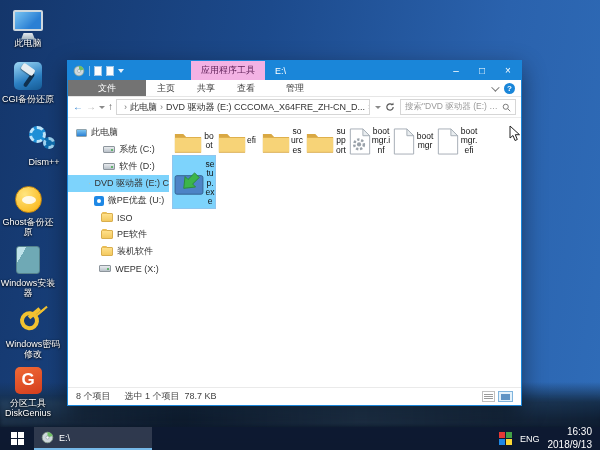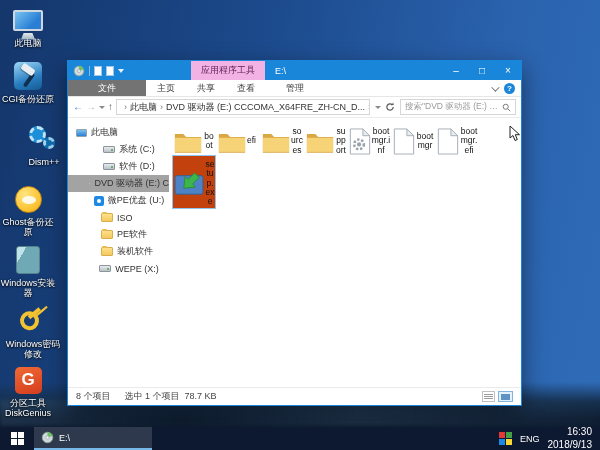--- a/index.html
+++ b/index.html
@@ -68,34 +68,34 @@
   .addrbox { flex:1; height:16px; border:1px solid #d6d6d6; display:flex; align-items:center; gap:3px; padding:0 4px; color:#333; white-space:nowrap; overflow:hidden; }
   .crumb-sep { color:#777; }
   .addr-tools { display:flex; align-items:center; gap:4px; padding:0 2px; }
   .searchbox { width:116px; height:16px; border:1px solid #d6d6d6; display:flex; align-items:center; padding:0 4px; color:#9a9a9a; white-space:nowrap; overflow:hidden; }
   .searchbox .txt { flex:1; overflow:hidden; text-overflow:ellipsis; font-size:8.5px; }
 
   .content { flex:1; display:flex; overflow:hidden; }
   .sidebar { width:101px; flex:0 0 auto; padding-top:6px; font-size:9px; color:#333; overflow:hidden; }
   .side-item { height:17px; display:flex; align-items:center; gap:4px; white-space:nowrap; overflow:hidden; }
   .side-item.lvl0 { padding-left:8px; } .side-item.lvl1 { padding-left:21px;justify-content:center; } .side-item.lvl2 { padding-left:33px; }
-  .side-item.sel { background:#a3a3a3; }
+  .side-item.sel { background:#7dd3fc; }
   .mini-mon { width:11px; height:8px; background:linear-gradient(#7cc3ef,#2a7fd4); border:1px solid #90a4ae; border-radius:1px; }
   .mini-drive { width:12px; height:7px; background:linear-gradient(#e8ebee,#b9c1c9); border:1px solid #8d959c; border-radius:1px; position:relative; }
   .mini-drive::after { content:""; position:absolute; right:1px; top:2px; width:2px; height:2px; border-radius:50%; background:#3faa4b; }
   .mini-folder { width:12px; height:9px; background:linear-gradient(#ffe08a,#f3c95f); border:1px solid #d9ae4e; border-radius:1px; position:relative; }
   .mini-folder::before { content:""; position:absolute; left:0; top:-2px; width:5px; height:2px; background:#e9bd55; border-radius:1px 1px 0 0; }
   .mini-usb { width:10px; height:10px; border-radius:2px; background:#1e88e5; position:relative; }
   .mini-usb::after { content:""; position:absolute; left:3px; top:3px; width:4px; height:4px; border-radius:50%; background:#fff; }
 
   .files { flex:1; padding:5px 1px 0 3px; display:flex; flex-wrap:wrap; align-content:flex-start; }
   .file-item { width:42px; margin:0 1px; display:flex; flex-direction:row; align-items:center; position:relative; padding:2px 0 1px; }
   .file-item .fi-glyph { height:30px; display:flex; align-items:flex-end; justify-content:center; }
   .file-item .fi-name { margin-top:2px; font-size:8.5px; line-height:1.1; color:#111; text-align:center; word-break:break-all; }
-  .file-item.sel { background:#c2410c; outline:1px solid #8fc6ef; }
+  .file-item.sel { background:#7dd3fc; outline:1px solid #8fc6ef; }
 
   .statusbar { height:18px; flex:0 0 auto; border-top:1px solid #eaeaea; display:flex; align-items:center; font-size:9px; color:#444; padding:0 8px; gap:14px; }
   .status-right { margin-left:auto; display:flex; gap:3px; align-items:center; }
   .v-list { width:13px; height:11px; border:1px solid #c0c0c0; display:flex; flex-direction:column; justify-content:space-evenly; padding:1px; }
   .v-list i { display:block; height:1px; background:#9a9a9a; }
   .v-thumb { width:15px; height:11px; border:1px solid #7fb4dd; background:#e3f1fb; display:flex; align-items:center; justify-content:center; }
   .v-thumb i { display:block; width:9px; height:6px; background:#5f93c4; }
 
   
   .taskbar { position:absolute; left:0; right:0; bottom:0; height:23px; background:rgba(14,26,49,.93); display:flex; align-items:stretch; color:#fff; }

